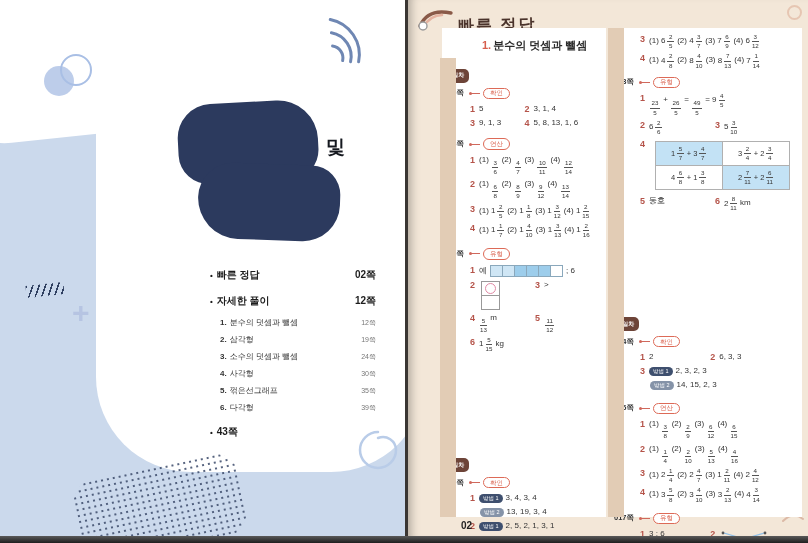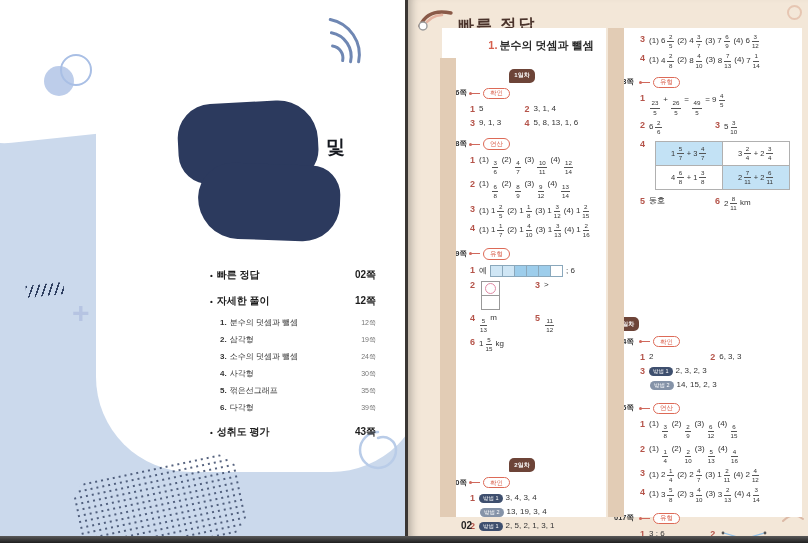--- a/index.html
+++ b/index.html
@@ -40,21 +40,21 @@
   #spine{position:absolute;left:405px;top:0;width:3px;height:543px;background:#3a3633;z-index:30;}
   #bottom-edge{position:absolute;left:0;top:536px;width:808px;height:7px;background:linear-gradient(#5a5a5a,#1e1e1e);z-index:31;}
   
   #apage{position:absolute;left:408px;top:0;width:400px;height:537px;background:#f3e7d8;
          box-shadow:inset 10px 0 10px -7px rgba(0,0,0,.28);overflow:hidden;}
   .logo{position:absolute;left:8px;top:6px;display:flex;align-items:flex-end;}
   .logo-title{font-size:16px;font-weight:800;color:#4a332b;letter-spacing:2px;transform:rotate(-1deg);margin-left:4px;}
   .corner-ring{position:absolute;right:6px;top:5px;width:11px;height:11px;border-radius:50%;border:2px solid #e6c6b2;}
   .corner-arc{position:absolute;right:4px;bottom:10px;}
   .panel{position:absolute;background:#fff;z-index:2;}
-  #panelL{left:34px;top:28px;width:164px;height:489px;padding:8px 6px 0 28px;box-sizing:border-box;text-align:center;}
+  #panelL{left:34px;top:28px;width:164px;height:489px;padding:8px 6px 0 28px;box-sizing:border-box;}
   #panelR{left:202px;top:28px;width:192px;height:489px;padding:6px 6px 0 30px;box-sizing:border-box;}
   .strip{position:absolute;background:#e2ccb5;z-index:3;}
   #stripL{left:32px;top:58px;width:16px;height:459px;}
   #stripR{left:200px;top:28px;width:16px;height:489px;}
   .colwrap{position:relative;z-index:4;}
   .unit-title{font-size:11px;font-weight:bold;color:#2b2b2b;margin:2px 0 10px 12px;}
   .unit-no{color:#d65f4d;margin-right:2px;}
   .day-tab{display:inline-block;margin-left:-26px;background:#6d4438;color:#fff;font-size:6px;font-weight:bold;
            padding:2.5px 5px;border-radius:5px 5px 5px 1px;margin-bottom:3px;}
   .sec-head{display:flex;align-items:center;margin-left:-26px;margin-bottom:5px;margin-top:2px;}
@@ -155,21 +155,20 @@
           <span class="lbl">꺾은선그래프</span>
           <span class="pg">35쪽</span>
         </div>
         <div class="toc-sub">
           <span class="num">6.</span>
           <span class="lbl">다각형</span>
           <span class="pg">39쪽</span>
         </div>
         <div class="toc-main gap-before">
           <span class="bullet">•</span>
-          <span class="lbl">성취도 평가</span>
           <span class="pg">43쪽</span>
         </div>
       </div>
   </div>
 
   <div id="spine"></div>
 
   <div id="apage">
     <div class="logo">
       <span>

